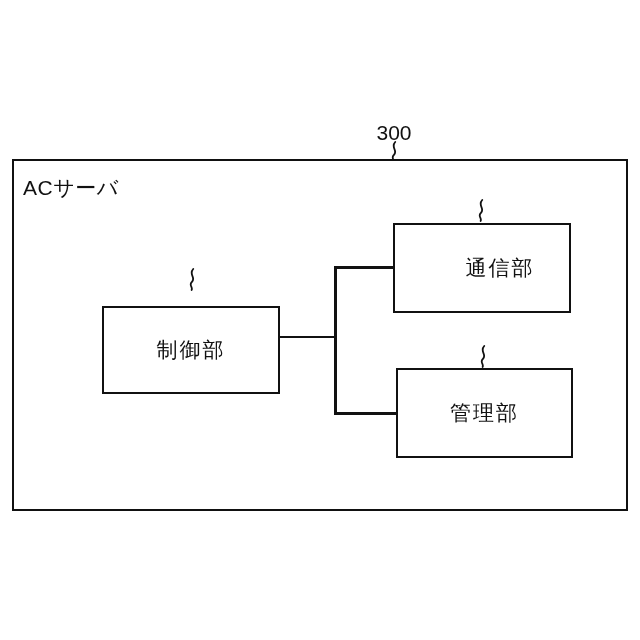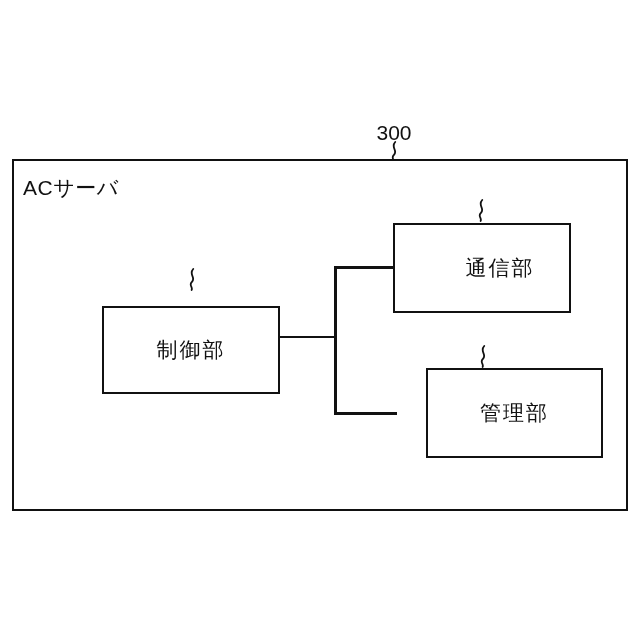--- a/index.html
+++ b/index.html
@@ -40,21 +40,21 @@
     display: flex;
     align-items: center;
     justify-content: center;
   }
   .block-label {
     font-size: 21px;
     letter-spacing: 2px;
     white-space: nowrap;
   }
   #block-comm { left: 393px; top: 223px; width: 178px; height: 90px; padding-left: 36px; }
-  #block-mgmt { left: 396px; top: 368px; width: 177px; height: 90px; margin-left: 30px; }
+  #block-mgmt { left: 396px; top: 368px; width: 177px; height: 90px; }
   #block-ctrl { left: 102px; top: 293px; width: 178px; height: 88px; margin-top: 13px; }
 
   
   .ref {
     position: absolute;
     width: 84px;
     text-align: center;
     font-size: 21px;
     line-height: 1;
     white-space: nowrap;

